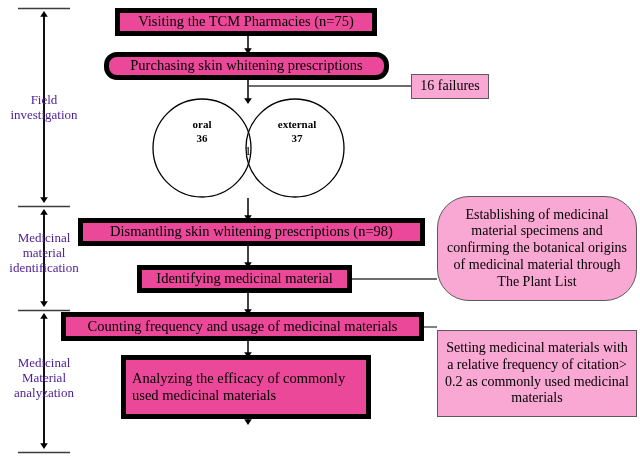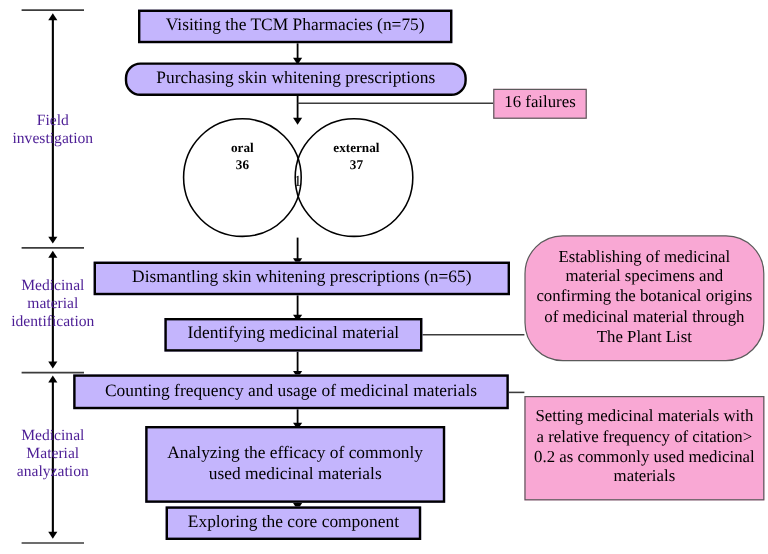--- a/index.html
+++ b/index.html
@@ -19,26 +19,26 @@
     position: absolute;
     left: 0;
     top: 0;
     width: 640px;
     height: 462px;
     pointer-events: none;
   }
   .node {
     position: absolute;
     box-sizing: border-box;
-    border: 2px solid #000000;
-    background: #c4b5fd;
+    border: 5px solid #000000;
+    background: #ec4899;
     display: flex;
     align-items: center;
     justify-content: center;
-    text-align: center;
+    text-align: left;
     color: #000000;
     font-size: 14.5px;
     line-height: 1.18;
     padding: 0 4px;
     white-space: nowrap;
   }
   .node.wrap {
     white-space: normal;
     padding: 2px 6px;
   }
@@ -147,27 +147,26 @@
   <div class="node" style="left:104px; top:52px; width:285px; height:28px;border-radius:13px;">Purchasing skin whitening prescriptions</div>
 
   <div class="venn-text" style="left:160px; top:118px; width:84px;"><span>oral</span><br><span>36</span></div>
 
   <div class="venn-text" style="left:252px; top:118px; width:90px;"><span>external</span><br><span>37</span></div>
 
   <div class="venn-mid" style="left:233px; top:143px; width:30px;">1</div>
 
   <div class="note" style="left:411px; top:74px; width:78px; height:25px;">16 failures</div>
 
-  <div class="node" style="left:78px; top:218px; width:347px; height:28px;">Dismantling skin whitening prescriptions (n=65)</div>
+  <div class="node" style="left:78px; top:218px; width:347px; height:28px;">Dismantling skin whitening prescriptions (n=98)</div>
 
   <div class="node" style="left:137px; top:265px; width:215px; height:28px;">Identifying medicinal material</div>
 
   <div class="note" style="left:437px; top:196px; width:200px; height:105px;border-radius:32px;">Establishing of medicinal material specimens and confirming the botanical origins of medicinal material through The Plant List</div>
 
   <div class="node" style="left:61px; top:312px; width:363px; height:29px;">Counting frequency and usage of medicinal materials</div>
 
   <div class="note" style="left:437px; top:330px; width:200px; height:87px;">Setting medicinal materials with a relative frequency of citation&gt; 0.2 as commonly used medicinal materials</div>
 
   <div class="node wrap" style="left:121px; top:355px; width:250px; height:64px;">Analyzing the efficacy of commonly used medicinal materials</div>
 
-  <div class="node" style="left:138px; top:422px; width:213px; height:28px;">Exploring the core component</div>
 
 </div>
 
 </body></html>

